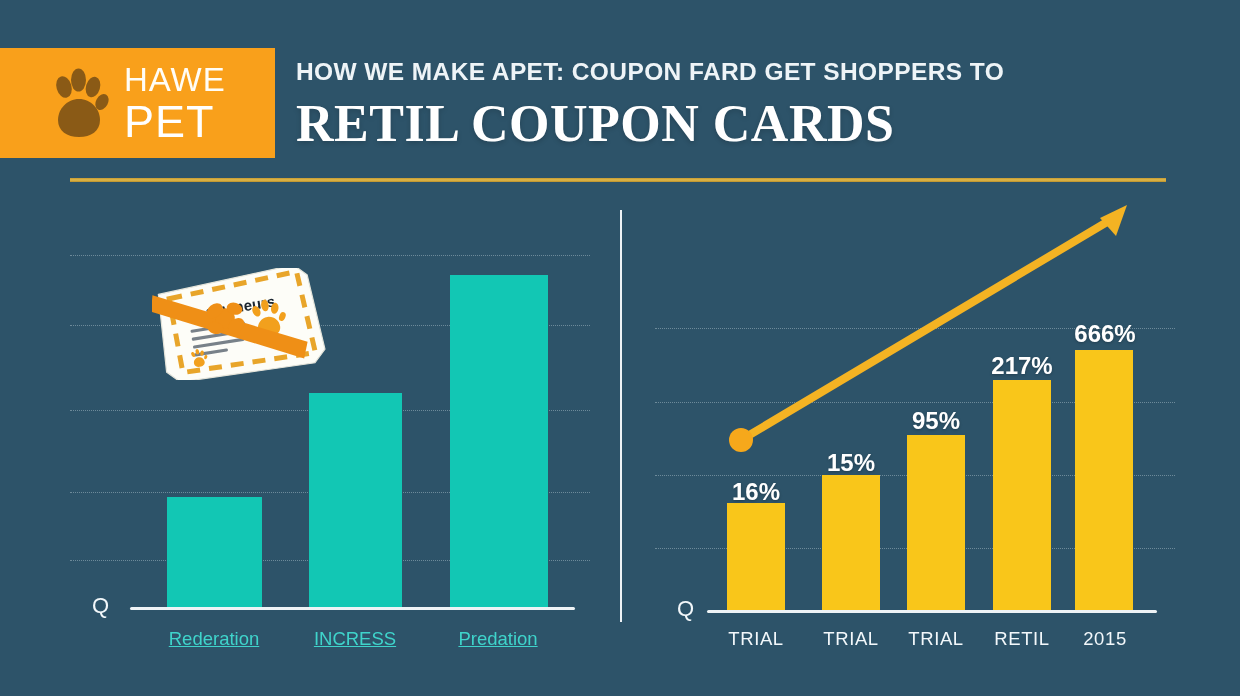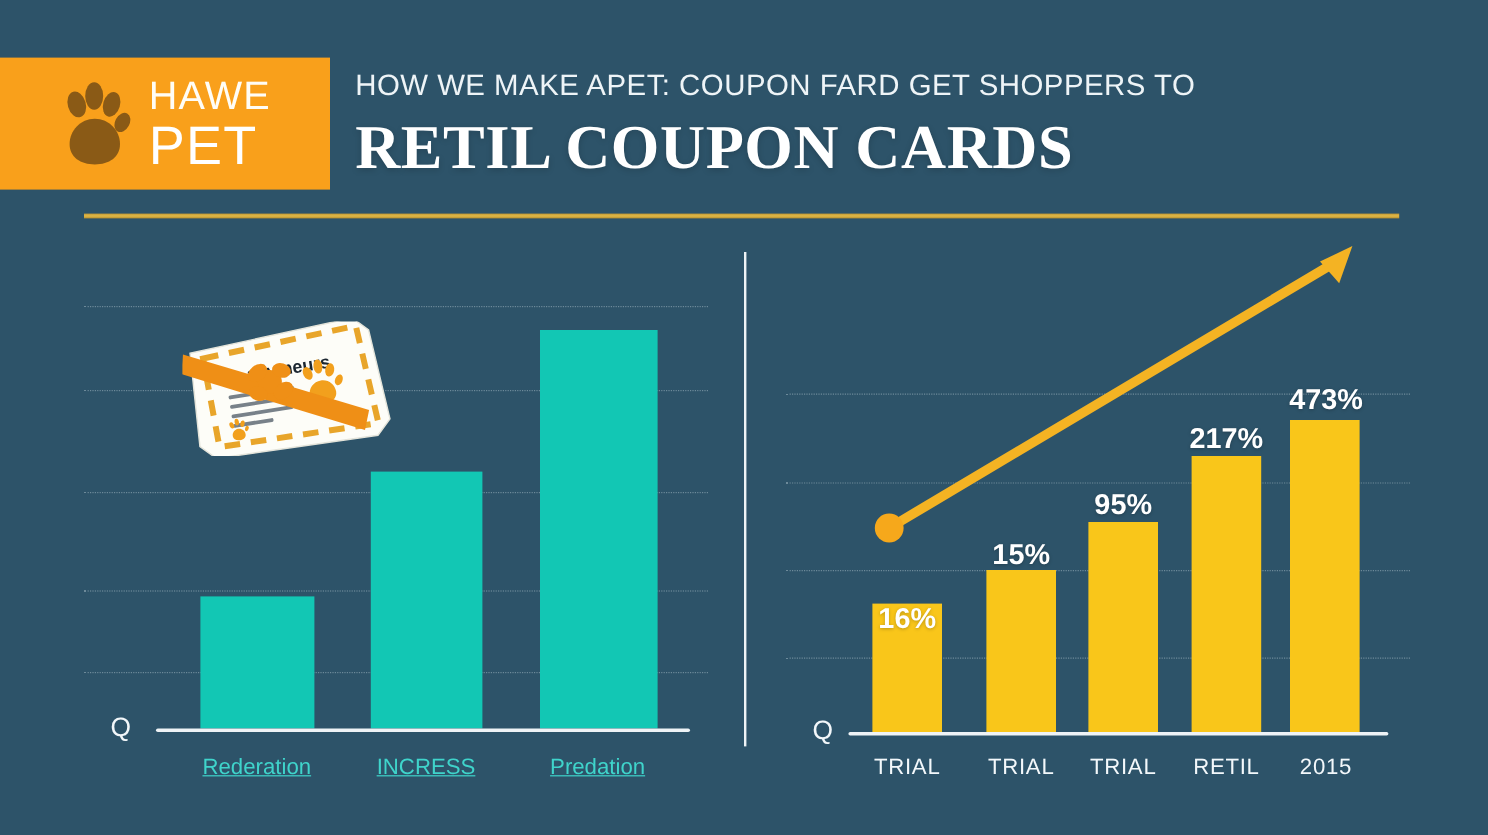--- a/index.html
+++ b/index.html
@@ -62,21 +62,21 @@
   .title-block {
     position: absolute;
     left: 296px;
     top: 58px;
     width: 880px;
   }
   .kicker {
     color: #eef4f7;
     font-size: 24.5px;
     letter-spacing: 0.4px;
-    font-weight: 400;
+    font-weight: 700;
     white-space: nowrap;
   }
   .headline {
     color: #ffffff;
     font-size: 52px;
     font-weight: 700;
     letter-spacing: 0.5px;
     margin-top: 8px;
     white-space: nowrap;
     text-shadow: 0 2px 5px rgba(0,0,0,0.18);
@@ -276,25 +276,25 @@
     </svg>
 
     <div style="position:absolute; left:0; top:0; width:520px; height:410px;">
       <div class="bar bar-yellow" style="left:72px;  width:58px; height:107px;"></div>
       <div class="bar bar-yellow" style="left:167px; width:58px; height:135px;"></div>
       <div class="bar bar-yellow" style="left:252px; width:58px; height:175px;"></div>
       <div class="bar bar-yellow" style="left:338px; width:58px; height:230px;"></div>
       <div class="bar bar-yellow" style="left:420px; width:58px; height:260px;"></div>
     </div>
 
-    <div class="value-label" style="left:101px; top:278px;margin-top:24px;">16%</div>
+    <div class="value-label" style="left:101px; top:278px;">16%</div>
     <div class="value-label" style="left:196px; top:249px;">15%</div>
     <div class="value-label" style="left:281px; top:207px;">95%</div>
     <div class="value-label" style="left:367px; top:152px;">217%</div>
-    <div class="value-label" style="left:450px; top:120px;">473%</div>
+    <div class="value-label" style="left:450px; top:120px;">666%</div>
 
     <div class="axis-zero" style="left:22px; top:396px;">Q</div>
     <div class="axis-line" style="left:52px; top:410px; width:450px;"></div>
 
     <div class="cat-label white" style="left:101px; top:428px;">TRIAL</div>
     <div class="cat-label white" style="left:196px; top:428px;">TRIAL</div>
     <div class="cat-label white" style="left:281px; top:428px;">TRIAL</div>
     <div class="cat-label white" style="left:367px; top:428px;">RETIL</div>
     <div class="cat-label white" style="left:450px; top:428px;">2015</div>
   </div>

